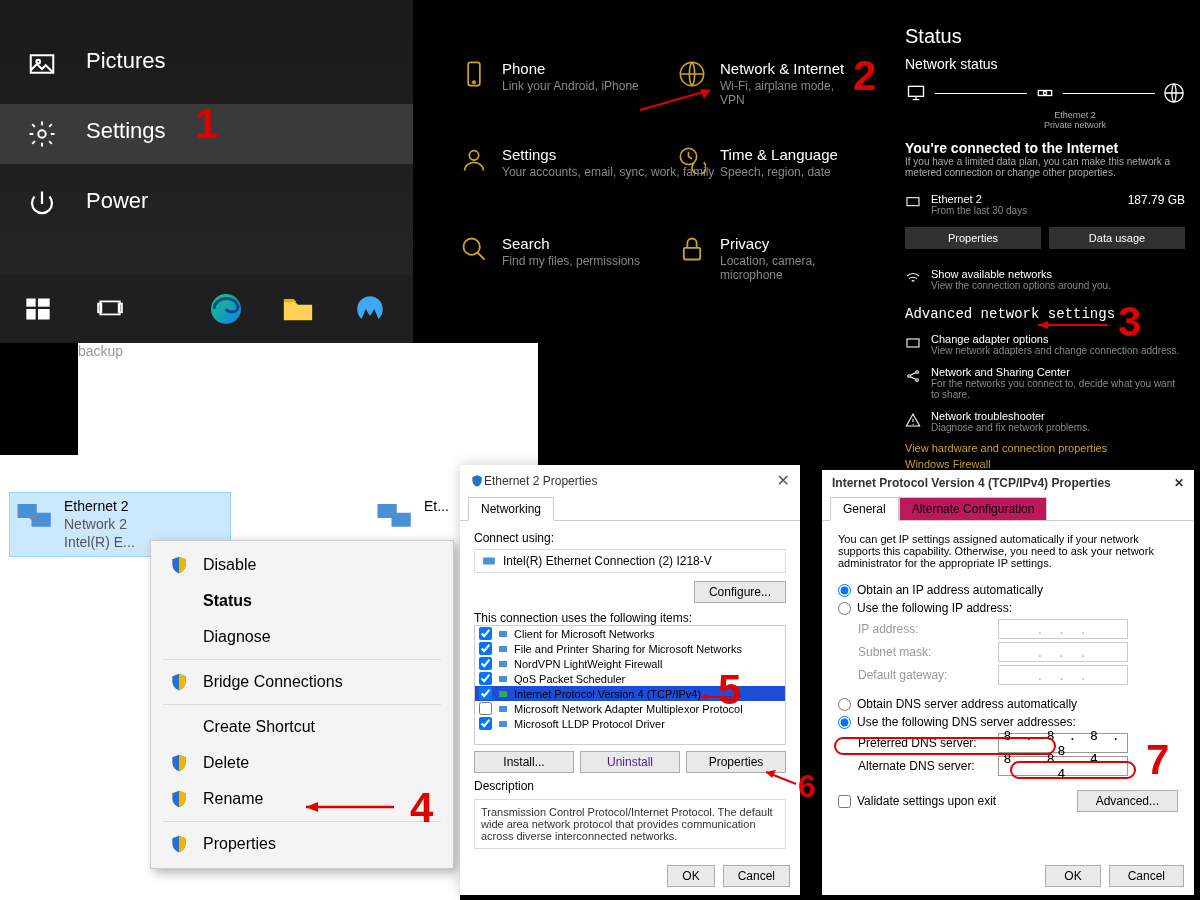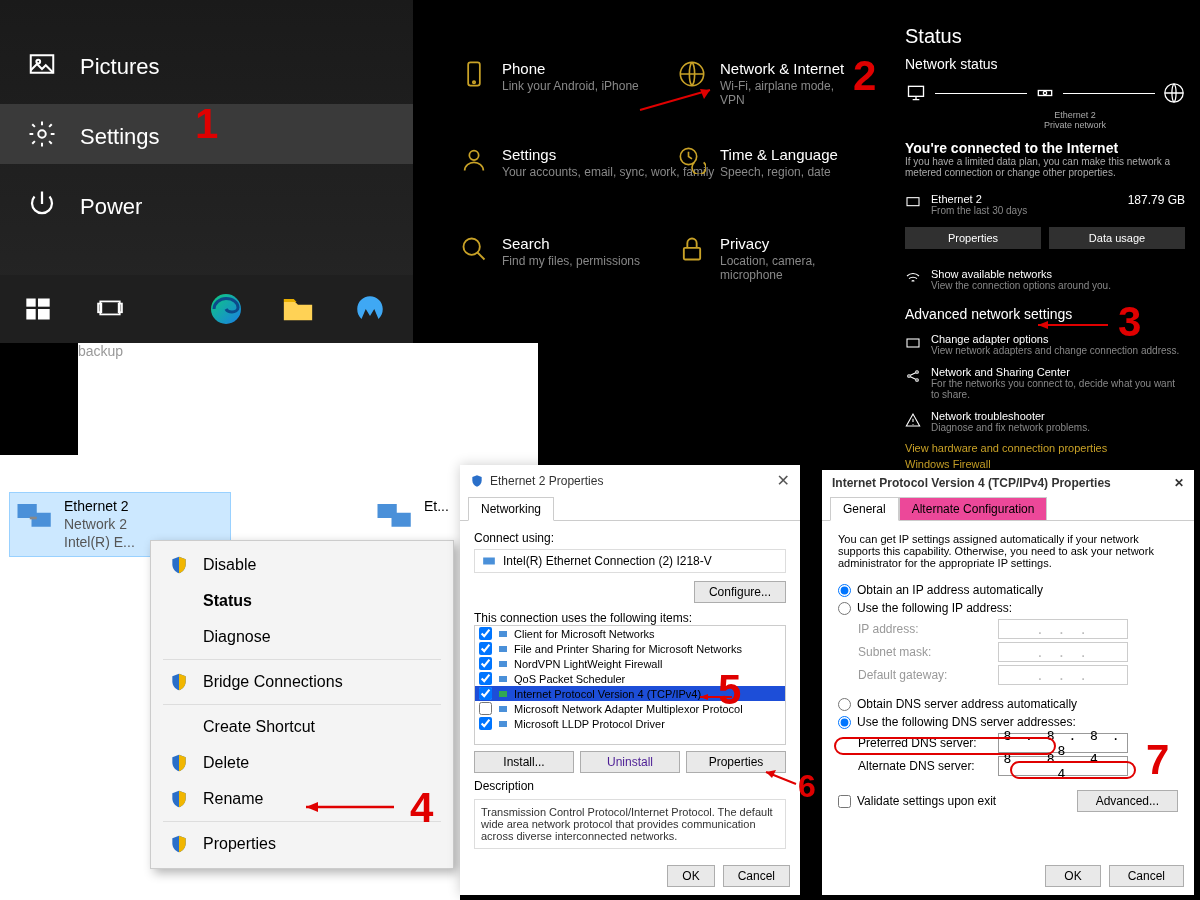--- a/index.html
+++ b/index.html
@@ -1,20 +1,20 @@
 <!DOCTYPE html>
 <html><head>
 <meta charset="utf-8">
 <style>
   * { box-sizing: border-box; margin: 0; padding: 0; }
   body { width: 1200px; height: 900px; background: #000; font-family: "Segoe UI", sans-serif; position: relative; overflow: hidden; }
   
   
   .startmenu { position:absolute; left:0; top:0; width:413px; height:343px; background:linear-gradient(180deg,#1a1a1a 0%,#262626 100%); }
-  .startmenu .row { display:flex; align-items:flex-end; gap:22px; padding:14px 26px; color:#fff; font-size:22px; font-weight:400; }
+  .startmenu .row { display:flex; align-items:flex-start; gap:28px; padding:14px 26px; color:#fff; font-size:22px; font-weight:400; }
   .startmenu .row:hover, .startmenu .row.hl { background:#3a3a3a; }
   .startmenu .glyph { width:32px; height:32px; display:flex; align-items:center; justify-content:center; color:#eaeaea; }
   .startmenu .sep { height:10px;}
   .startmenu .taskbar { position:absolute; bottom:0; left:0; right:0; height:68px; background:#1f1f1f; display:flex; align-items:center; gap:24px; padding-left:14px; }
   .startmenu .taskbar .slot{ width:48px; height:48px; display:flex; align-items:center; justify-content:center;}
   
   
   .stepnum { position:absolute; font-family:"Segoe UI",sans-serif; font-size:42px; font-weight:bold; color:#e00000; pointer-events:none;}
   .arrow { position:absolute; pointer-events:none; }
   .arrow svg { overflow:visible; }
@@ -34,21 +34,21 @@
   .status .diagram svg{ flex-shrink:0;}
   .status .diatext{ text-align:center; font-size:9px; color:#aaa; margin-top:-4px; margin-bottom:10px; margin-left:60px;}
   .status .msg1{ font-size:14px; font-weight:600;}
   .status .msg2{ font-size:10px; color:#aaa; margin-bottom:10px;}
   .status .row { display:flex; gap:10px; align-items:flex-start; padding:5px 0;}
   .status .row .icon { width:16px; height:16px; flex-shrink:0; color:#fff; margin-top:2px;}
   .status .row .txt .t{ font-size:11px; color:#fff;}
   .status .row .txt .s{ font-size:10px; color:#888;}
   .status .btns{ display:flex; gap:8px; margin:6px 0 14px 0;}
   .status .btns button{ flex:1; background:#303030; border:none; color:#fff; font-size:11px; padding:5px 0; }
-  .status .section{ font-size:14px; margin:10px 0 6px 0; font-weight:500;}
+  .status .section{ font-size:14px; margin:10px 0 6px 0; font-weight:500;font-family:Liberation Mono, monospace;}
   .status .link{ color:#c9a227; font-size:11px; display:block; margin:4px 0;}
   
   
   .adapters { position:absolute; left:0; top:455px; width:460px; height:445px; background:#fff; }
   .adapter-tile{ position:absolute; display:flex; gap:8px; padding:4px; width:220px;}
   .adapter-tile.sel{ background:#cce8ff; outline:1px solid #99d1ff;}
   .adapter-tile .icon{ width:42px; height:42px;}
   .adapter-tile .txt{ font-size:14px; color:#000; line-height:1.3;}
   .adapter-tile .txt .sub{ color:#555;}
   
@@ -74,21 +74,21 @@
   .dlg1 .list .li.sel{ background:#1d4ed8;}
   .dlg1 .btnrow{ display:flex; gap:6px; margin-top:6px;}
   .dlg1 .btnrow button{ flex:1;}
   .dlg1 .desc{ border:1px solid #ddd; padding:6px; margin-top:6px; font-size:11px; color:#333;}
   .dlg1 .footer{ position:absolute; bottom:8px; right:10px; display:flex; gap:8px;}
   
   
   .dlg2 { position:absolute; left:822px; top:470px; width:372px; height:425px; background:#fff; color:#000; font-size:12px; box-shadow:0 0 12px rgba(0,0,0,.2);}
   .dlg2 .titlebar{ display:flex; justify-content:space-between; align-items:center; padding:6px 10px; font-size:12px; color:#333;font-weight:bold;}
   .dlg2 .tabs{ display:flex; padding:0 8px; border-bottom:1px solid #ccc;}
-  .dlg2 .tabs .tab{ padding:4px 12px; border:1px solid #ccc; background:#ec4899; font-size:12px; position:relative; top:1px;}
+  .dlg2 .tabs .tab{ padding:4px 12px; border:1px solid #ccc; background:#be185d; font-size:12px; position:relative; top:1px;}
   .dlg2 .tabs .tab.act{ background:#fff; border-bottom:1px solid #fff;}
   .dlg2 .body{ padding:12px 16px;}
   .dlg2 .intro{ font-size:11px; margin-bottom:14px;}
   .dlg2 .radiorow{ display:flex; align-items:center; gap:6px; margin:4px 0; font-size:12px;}
   .dlg2 .ipgrid{ margin:4px 0 12px 20px;}
   .dlg2 .ipgrid .r{ display:flex; align-items:center; margin:3px 0;}
   .dlg2 .ipgrid .r .lab{ width:140px; font-size:12px;}
   .dlg2 .ipgrid .r .lab.dis{ color:#999;}
   .dlg2 .ipbox{ border:1px solid #999; width:130px; height:20px; font-family:monospace; text-align:center; letter-spacing:3px; font-size:13px; display:flex; align-items:center; justify-content:center;}
   .dlg2 .ipbox.dis{ border-color:#ccc; color:#ccc;}
@@ -418,21 +418,21 @@
 <span class="stepnum" style="left:410px; top:784px;">4</span>
 <div class="arrow" style="left:296px; top:800px;">
   <svg width="100" height="14">
       <line x1="98" y1="7" x2="10" y2="7" stroke="#e00000" stroke-width="2.5"></line>
       <polygon points="10,7 22,2 22,12" fill="#e00000"></polygon>
     </svg>
 </div>
 
 <div class="dlg1">
   <div class="titlebar">
-    <span style="display:flex;align-items:center;gap:6px;">
+    <span style="display:flex;align-items:center;gap:0;">
         <svg width="14" height="14" viewBox="0 0 24 24">
           <path d="M12 2l8 3v6c0 5-3 9-8 11-5-2-8-6-8-11V5l8-3z" fill="#2a6fc9"></path>
         </svg>
         <span>Ethernet 2 Properties</span>
       </span>
     <span class="x">✕</span>
   </div>
   <div class="tabs">
       <div class="tab">Networking</div>
     </div>

